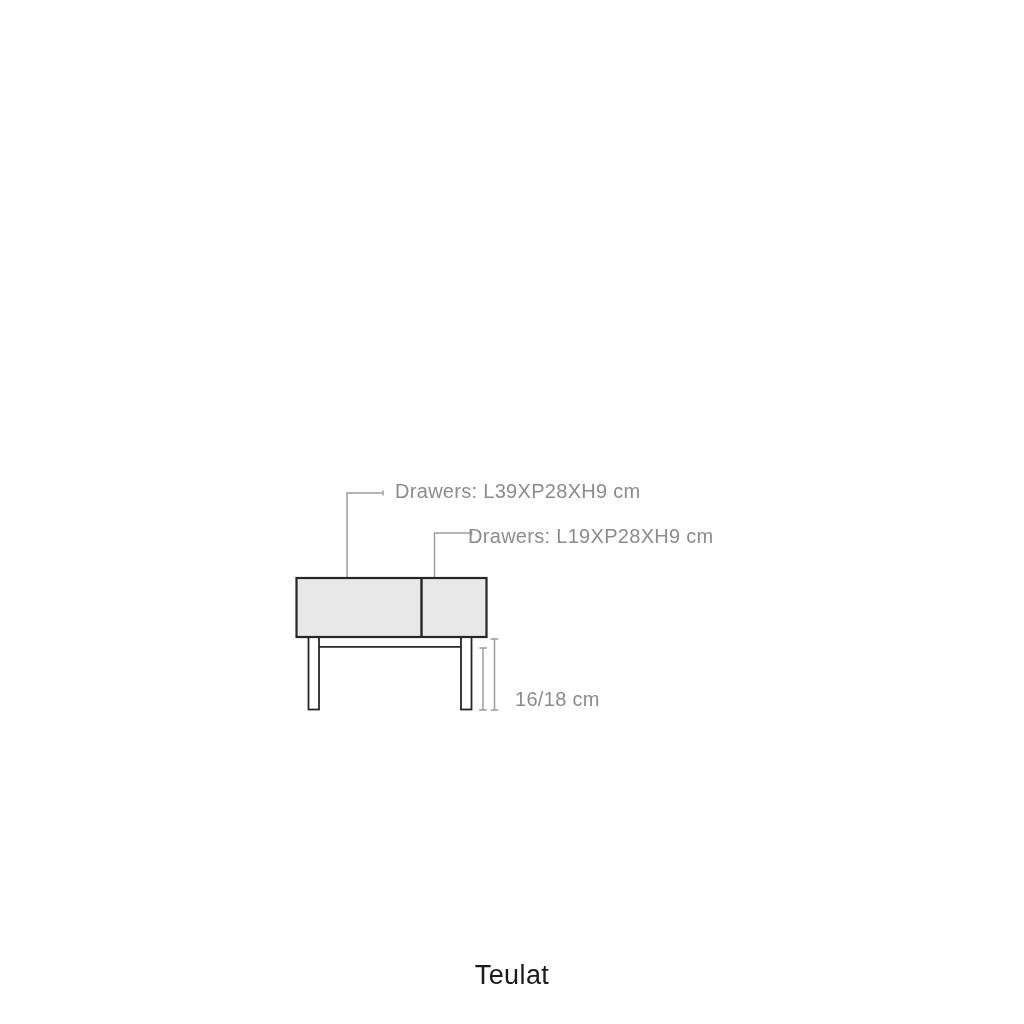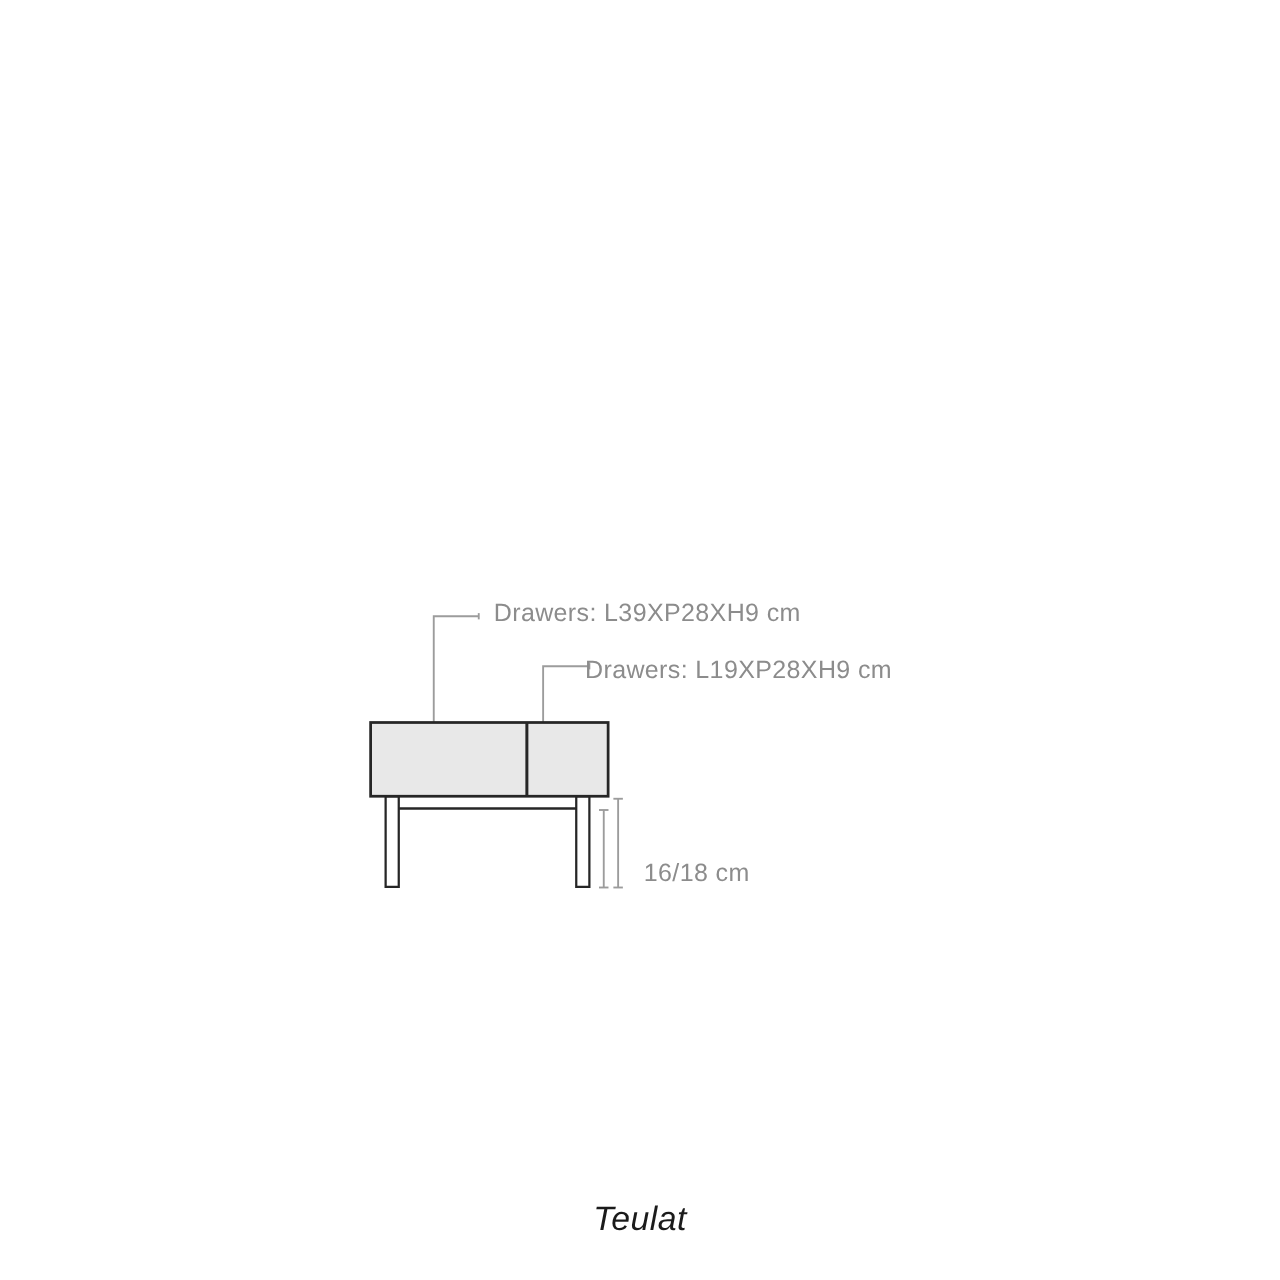--- a/index.html
+++ b/index.html
@@ -34,21 +34,20 @@
   .label-drawer-small{left:468px;top:525px;}
   .label-base-height{left:503px;top:688px;margin-left:12px;}
   .brand-logo{
     position:absolute;
     left:0;right:0;top:961px;
     text-align:center;
     font-size:27px;
     line-height:28px;
     color:var(--brand);
     letter-spacing:0.4px;
-    font-style:italic;
   }
 </style>
 </head>
 <body>
 
 <div class="canvas">
 
   <svg class="diagram-svg" viewBox="0 0 1024 1024" xmlns="http://www.w3.org/2000/svg" aria-hidden="true">
 
     <g stroke="#9c9c9c" stroke-width="1.5" fill="none">

